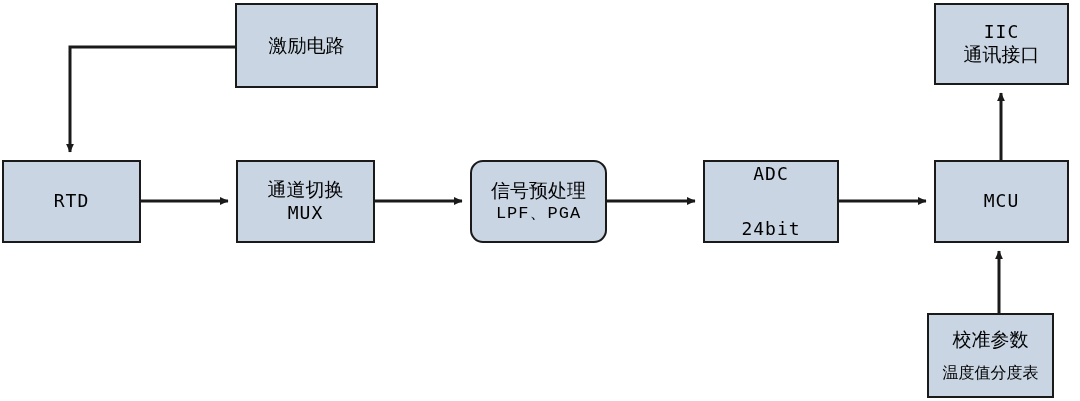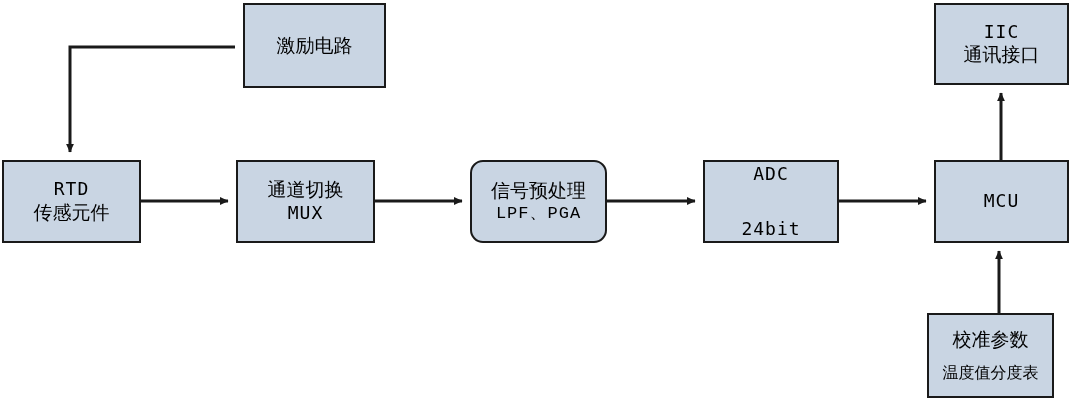--- a/index.html
+++ b/index.html
@@ -90,27 +90,26 @@
 
     <g>
       <line x1="1001" y1="160" x2="1001" y2="93" stroke="#1a1a1a" stroke-width="3" marker-end="url(#arrowhead)"></line>
     </g>
 
     <g>
       <line x1="999" y1="313" x2="999" y2="251" stroke="#1a1a1a" stroke-width="3" marker-end="url(#arrowhead)"></line>
     </g>
   </svg>
 
-  <div class="block" style="left:235px; top:3px; width:143px; height:85px;margin-left:8px;">
+  <div class="block" style="left:235px; top:3px; width:143px; height:85px;">
     <span class="line cjk">激励电路</span>
   </div>
 
   <div class="block" style="left:2px; top:160px; width:139px; height:83px;">
     <span class="line mono">RTD</span>
-    <span class="line cjk">传感元件</span>
   </div>
 
   <div class="block" style="left:236px; top:160px; width:139px; height:83px;">
     <span class="line cjk">通道切换</span>
     <span class="line mono">MUX</span>
   </div>
 
   <div class="block" style="left:470px; top:160px; width:137px; height:83px;border-radius:13px;">
     <span class="line cjk">信号预处理</span>
     <span class="line mono-sm">LPF、PGA</span>

